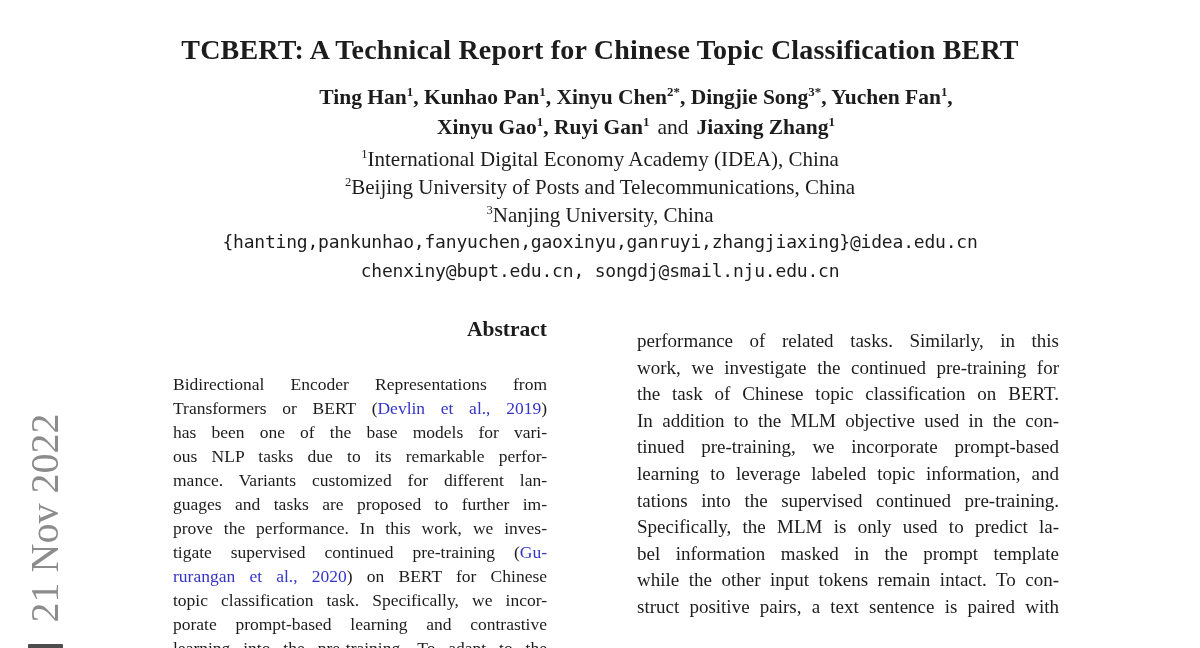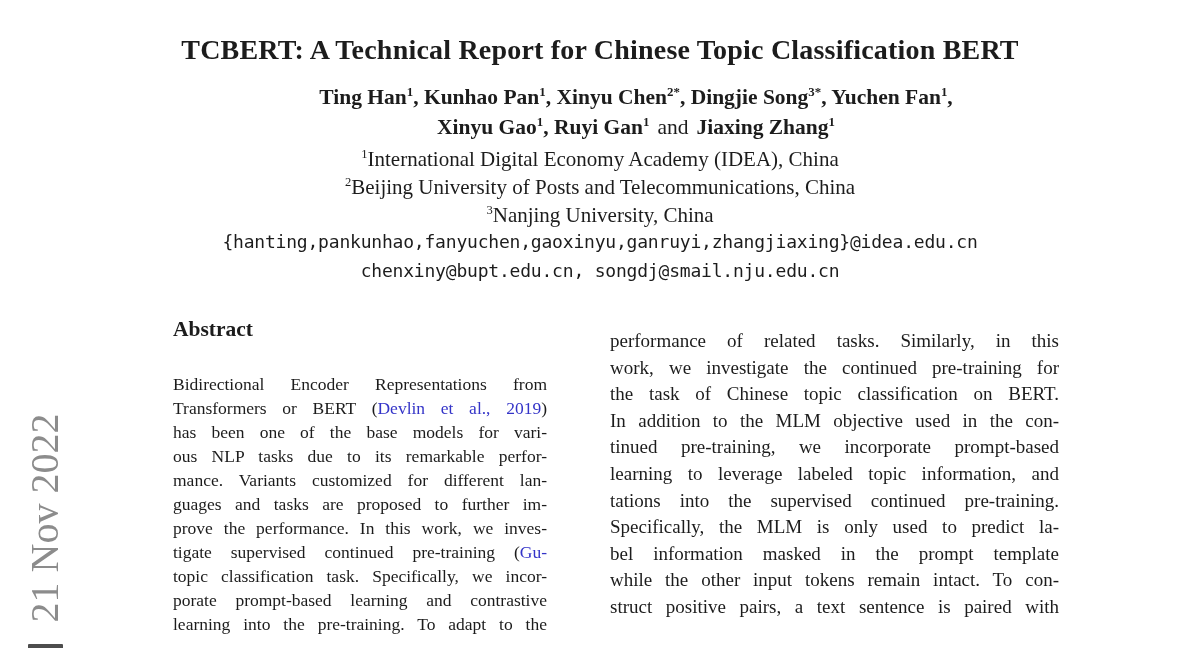--- a/index.html
+++ b/index.html
@@ -26,26 +26,26 @@
   .plain{font-weight:normal;padding:0 8px;}
   .affil{font-size:21px;}
   .affil-1{top:147px;}
   .affil-2{top:175px;}
   .affil-3{top:203px;}
   .email{font-family:"DejaVu Sans Mono", monospace;font-size:18px;letter-spacing:-0.2px;}
   .email-1{top:231px;}
   .email-2{top:260px;}
   .abs-heading{
     position:absolute;left:173px;width:374px;top:317px;
-    text-align:left;font-size:21.5px;font-weight:bold;
+    text-align:right;font-size:21.5px;font-weight:bold;
   }
   .abs-lines{position:absolute;left:173px;width:374px;top:372px;font-size:17.5px;}
   .abs-lines .tline{line-height:24px;height:24px;}
   .body-lines{position:absolute;left:610px;width:449px;top:328px;font-size:19px;}
-  .body-lines .tline{line-height:26.6px;height:26.6px;}
+  .body-lines .tline{line-height:26.6px;height:26.6px;margin-left:27px;}
   .tline{
     text-align:justify;
     text-align-last:justify;
     white-space:nowrap;
     overflow:hidden;
   }
   .cite{color:var(--link);}
   .arxiv-date{
     position:absolute;left:-75px;top:496px;width:240px;height:44px;
     transform:rotate(-90deg);
@@ -79,20 +79,21 @@
   <div class="abs-heading">Abstract</div>
   <div class="abs-lines">
       <div class="tline">Bidirectional Encoder Representations from</div>
       <div class="tline">Transformers or BERT (<span class="cite">Devlin et al., 2019</span>)</div>
       <div class="tline">has been one of the base models for vari-</div>
       <div class="tline">ous NLP tasks due to its remarkable perfor-</div>
       <div class="tline">mance. Variants customized for different lan-</div>
       <div class="tline">guages and tasks are proposed to further im-</div>
       <div class="tline">prove the performance. In this work, we inves-</div>
       <div class="tline">tigate supervised continued pre-training (<span class="cite">Gu-</span></div>
+      <div class="tline"><span class="cite">rurangan et al., 2020</span>) on BERT for Chinese</div>
       <div class="tline">topic classification task. Specifically, we incor-</div>
       <div class="tline">porate prompt-based learning and contrastive</div>
       <div class="tline">learning into the pre-training. To adapt to the</div>
     </div>
 
   <div class="body-lines">
       <div class="tline">performance of related tasks.  Similarly, in this</div>
       <div class="tline">work, we investigate the continued pre-training for</div>
       <div class="tline">the task of Chinese topic classification on BERT.</div>
       <div class="tline">In addition to the MLM objective used in the con-</div>

